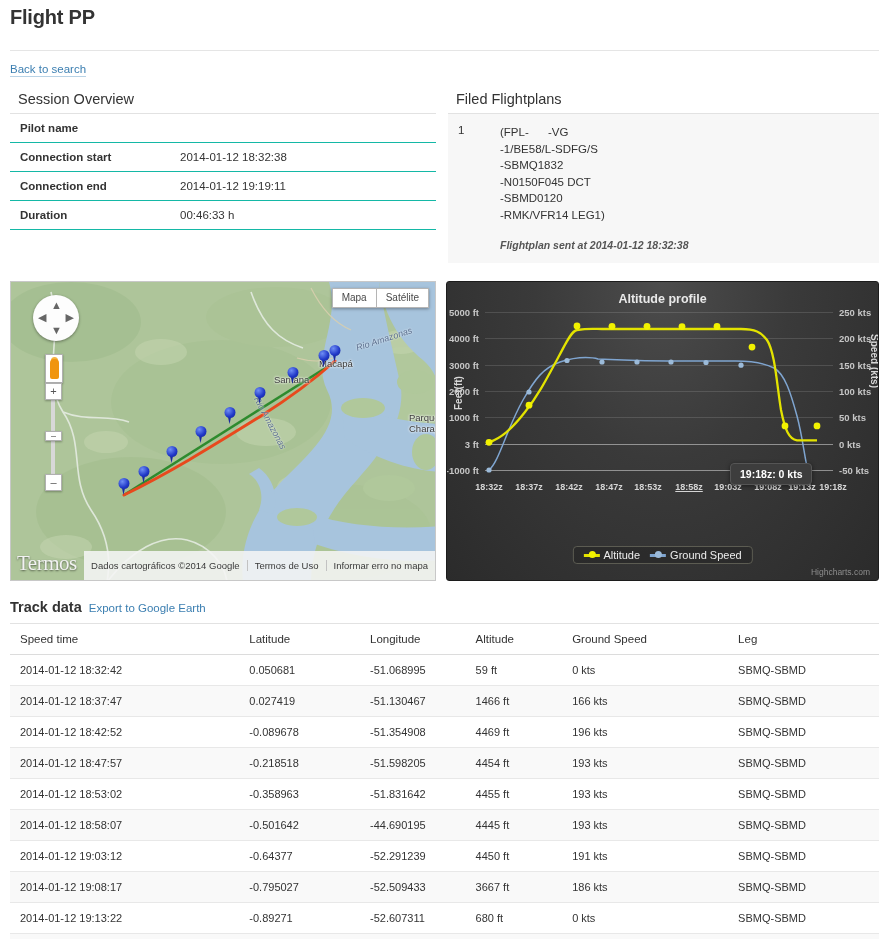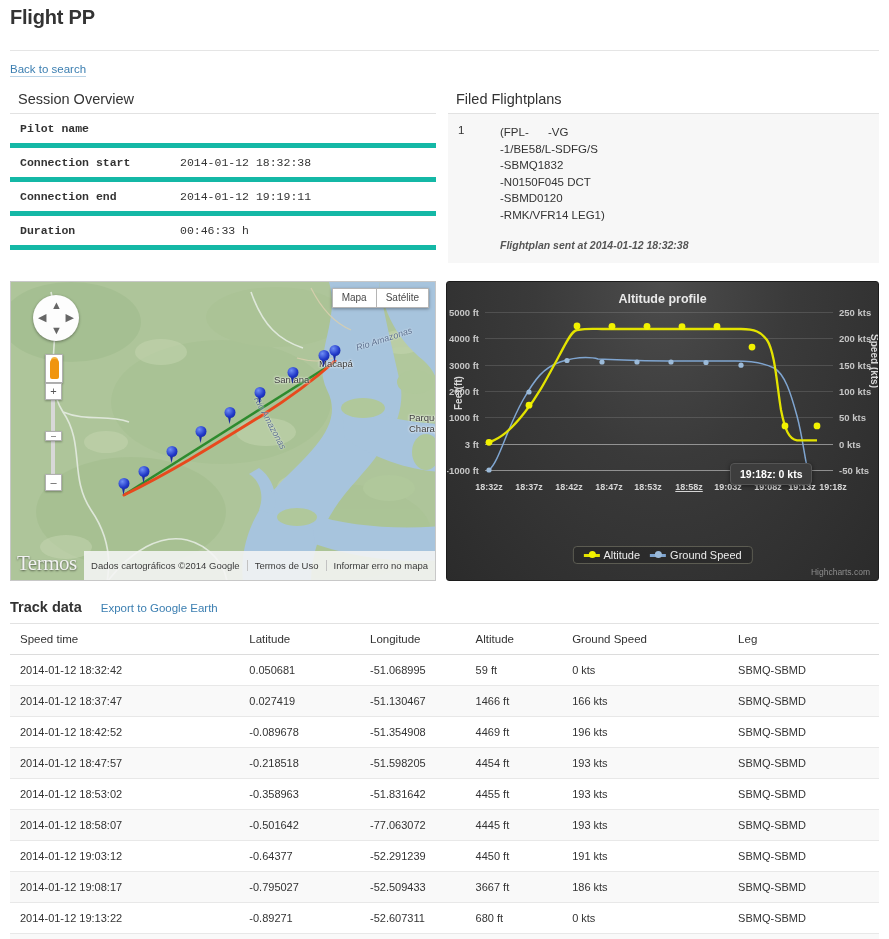--- a/index.html
+++ b/index.html
@@ -29,21 +29,21 @@
   .col-right { width: 435px; }
 
   .section-h {
     font-size: 14.5px; color: #333; font-weight: normal;
     margin: 0 0 0 8px; padding-bottom: 6px;
   }
   .section-rule { border-top: 1px solid #e2e2e2; }
 
   
   table.kv { width: 100%; border-collapse: collapse; }
-  table.kv tr { border-bottom: 5px solid #14b8a6; font-family: Liberation Mono, monospace; }
+  table.kv tr { border-bottom: 1px solid #14b8a6; }
   table.kv td {
     padding: 8px 8px 8px 10px; font-size: 11.5px; vertical-align: top;
   }
   table.kv td.k { font-weight: bold; width: 160px; color:#333; }
   table.kv td.v { color:#333; }
 
   
   .fp-box {
     background: #f7f7f7; border-top: 1px solid #e2e2e2;
     padding: 10px 12px 12px 10px; min-height: 130px;
@@ -191,21 +191,21 @@
   .credits {
     position:absolute; right: 8px; bottom: 3px; font-size: 8.5px; color:#8d8d8d;
   }
   .tooltip {
     position:absolute; background: #3d3d3d; border:1px solid #555; border-radius:4px;
     color: #fff; font-size: 10.5px; font-weight: bold; padding: 4px 9px;
     box-shadow: 0 1px 4px rgba(0,0,0,.5); white-space:nowrap;
   }
 
   
-  .track-head { margin: 18px 10px 0 10px; display:flex; align-items: baseline; gap: 19px; }
+  .track-head { margin: 18px 10px 0 10px; display:flex; align-items: baseline; gap: 7px; }
   .track-head h3 { margin:0; font-size: 14.5px; font-weight: bold; color:#333; }
   .track-head a { font-size: 11.5px; color:#3c7fb1; text-decoration:none; }
 
   table.track { width: 869px; margin: 8px 10px 0 10px; border-collapse: collapse; }
   table.track th {
     text-align:left; font-size: 11.5px; font-weight: normal; color:#333;
     padding: 9px 6px 9px 10px; border-bottom: 1px solid #dcdcdc; border-top: 1px solid #e2e2e2;
   }
   table.track td {
     font-size: 11px; color:#333; padding: 9px 6px 9px 10px;
@@ -553,21 +553,21 @@
         <td>2014-01-12 18:53:02</td>
         <td>-0.358963</td>
         <td>-51.831642</td>
         <td>4455 ft</td>
         <td>193 kts</td>
         <td>SBMQ-SBMD</td>
       </tr>
       <tr>
         <td>2014-01-12 18:58:07</td>
         <td>-0.501642</td>
-        <td>-77.063072</td>
+        <td>-44.690195</td>
         <td>4445 ft</td>
         <td>193 kts</td>
         <td>SBMQ-SBMD</td>
       </tr>
       <tr>
         <td>2014-01-12 19:03:12</td>
         <td>-0.64377</td>
         <td>-52.291239</td>
         <td>4450 ft</td>
         <td>191 kts</td>

